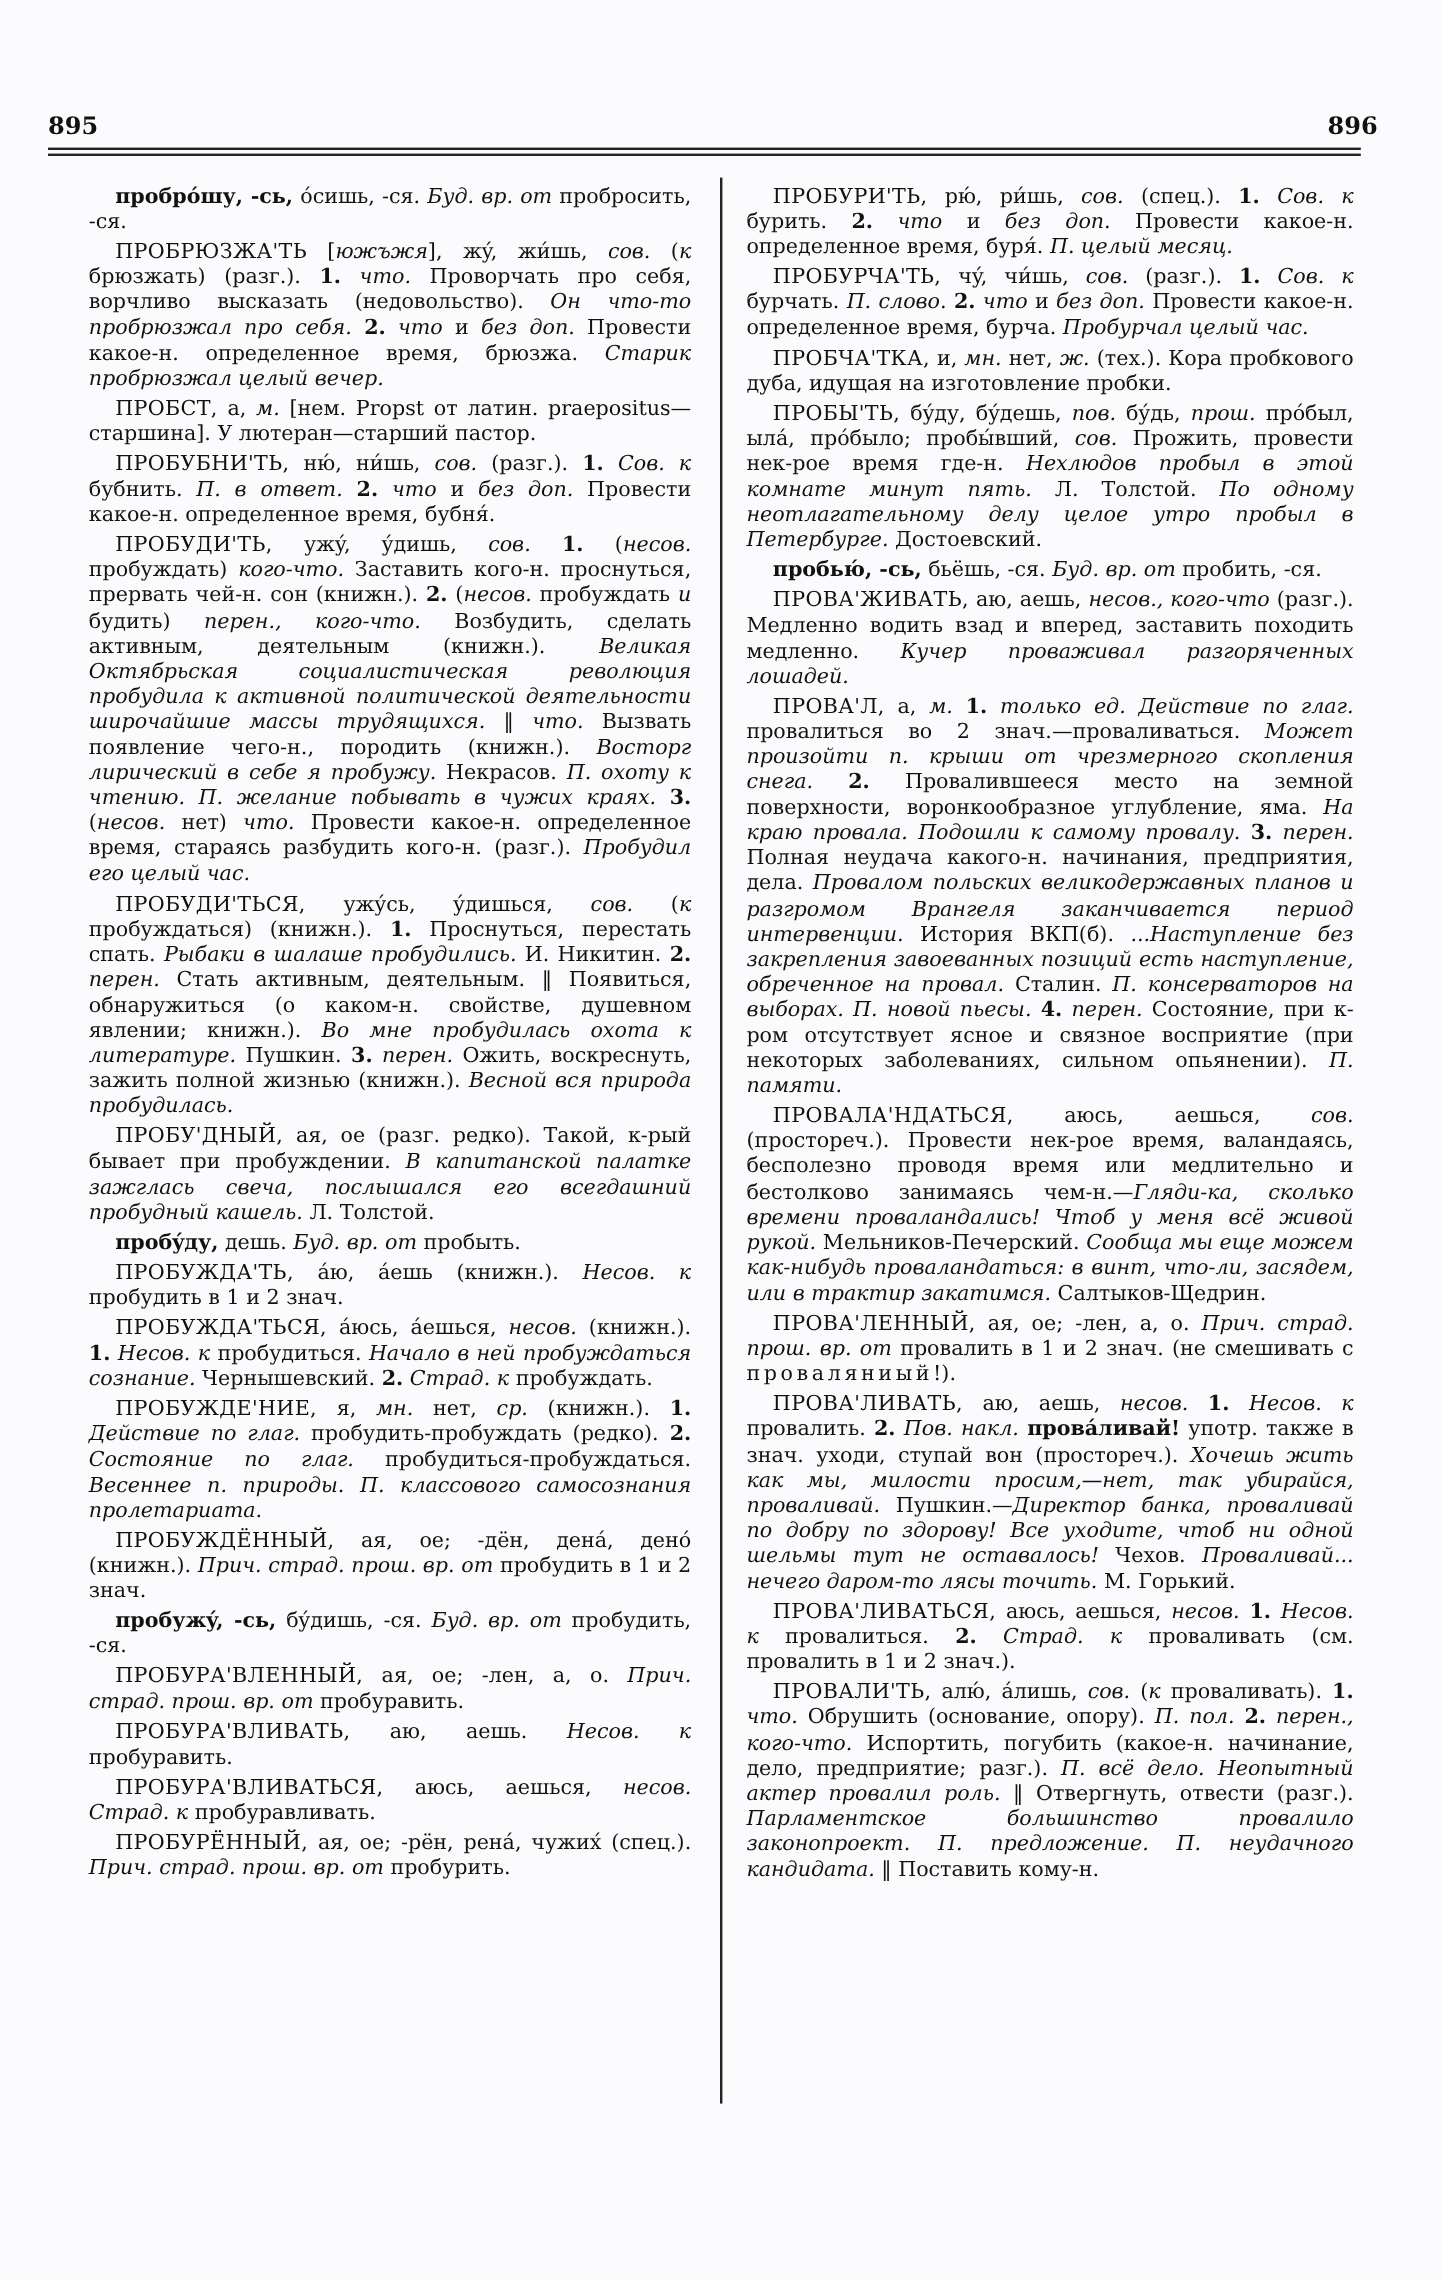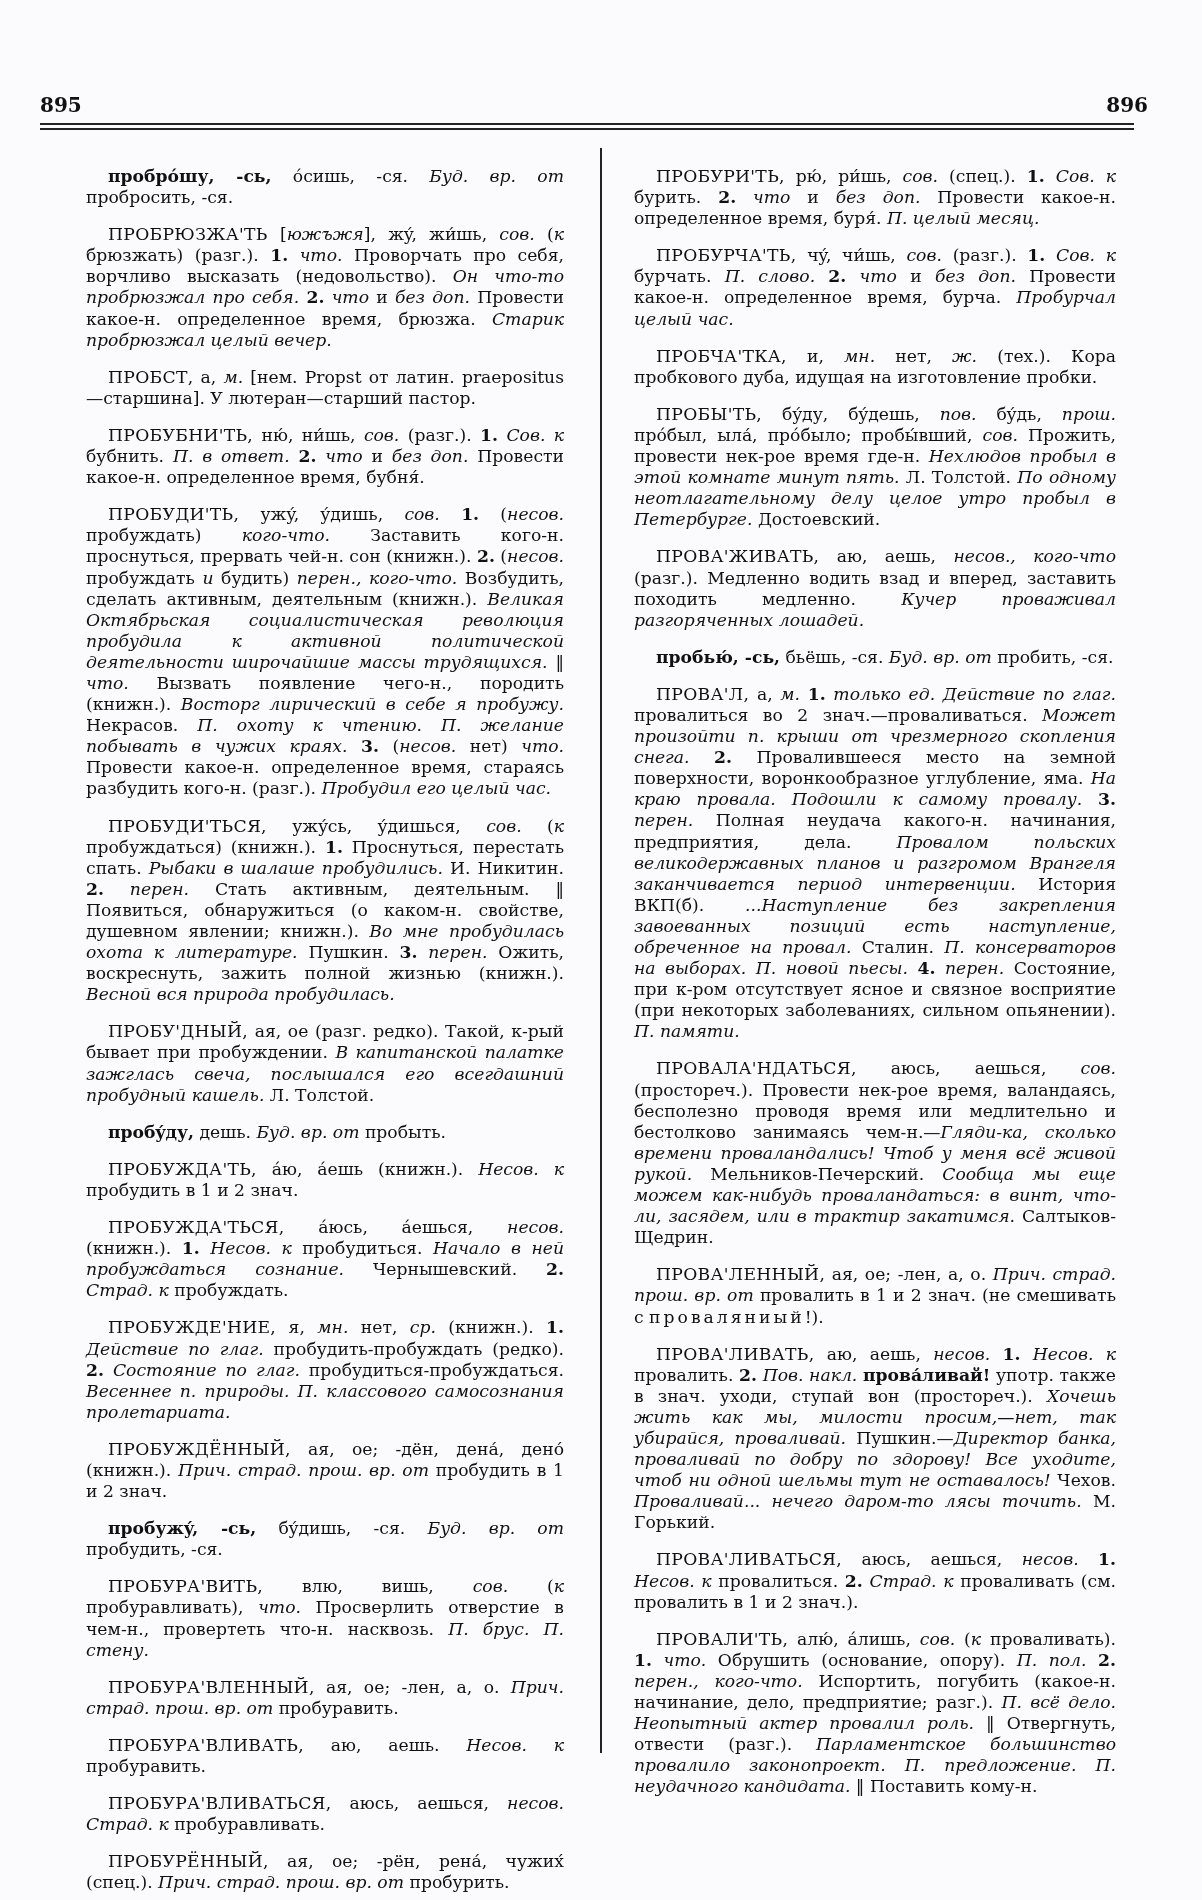--- a/index.html
+++ b/index.html
@@ -12,21 +12,21 @@
   .pnum { position:absolute; top:0; font-weight:bold; font-size:20px; font-family:"DejaVu Serif",serif; }
   .pnum.left { left:0; }
   .pnum.right { right:-8px; }
   .running { position:absolute; left:0; right:0; text-align:center; top:4px; font-weight:bold; font-size:16px; letter-spacing:0.5px; }
   .rule-top { position:absolute; top:123px; left:40px; width:1094px; height:2px; background:#222; }
   .rule-top2 { position:absolute; top:128px; left:40px; width:1094px; height:2px; background:#222; }
   .col { position:absolute; top:150px; font-size:17.2px; line-height:21.1px; text-align:justify; hyphens:none; }
   .col.left { left:70px; width:510px; }
   .col.right { left:618px; width:514px; }
   .vrule { position:absolute; left:600px; top:148px; width:2px; height:1605px; background:#222; }
-  .entry { margin:16px; text-indent:22px; }
+  .entry { margin:4px; text-indent:22px; }
   .hw { font-weight:normal; letter-spacing:0.3px; }
   .hw-small { font-weight:bold; }
   i { font-style:italic; }
   .sp { letter-spacing:3px; }
 </style>
 </head>
 <body>
 
 <div class="page">
   <div class="header">
@@ -43,34 +43,33 @@
       <p class="entry"><span class="hw">ПРОБУБНИ'ТЬ,</span><span> ню́, ни́шь, </span><i>сов.</i><span> (разг.). </span><b>1.</b><span> </span><i>Сов. к</i><span> бубнить. </span><i>П. в ответ.</i><span> </span><b>2.</b><span> </span><i>что</i><span> и </span><i>без доп.</i><span> Провести какое-н. определенное время, бубня́.</span></p>
       <p class="entry"><span class="hw">ПРОБУДИ'ТЬ,</span><span> ужý, ýдишь, </span><i>сов.</i><span> </span><b>1.</b><span> (</span><i>несов.</i><span> пробуждать) </span><i>кого-что.</i><span> Заставить кого-н. проснуться, прервать чей-н. сон (книжн.). </span><b>2.</b><span> (</span><i>несов.</i><span> пробуждать </span><i>и</i><span> будить) </span><i>перен., кого-что.</i><span> Возбудить, сделать активным, деятельным (книжн.). </span><i>Великая Октябрьская социалистическая революция пробудила к активной политической деятельности широчайшие массы трудящихся.</i><span> ‖ </span><i>что.</i><span> Вызвать появление чего-н., породить (книжн.). </span><i>Восторг лирический в себе я пробужу.</i><span> Некрасов. </span><i>П. охоту к чтению. П. желание побывать в чужих краях.</i><span> </span><b>3.</b><span> (</span><i>несов.</i><span> нет) </span><i>что.</i><span> Провести какое-н. определенное время, стараясь разбудить кого-н. (разг.). </span><i>Пробудил его целый час.</i></p>
       <p class="entry"><span class="hw">ПРОБУДИ'ТЬСЯ,</span><span> ужýсь, ýдишься, </span><i>сов.</i><span> (</span><i>к</i><span> пробуждаться) (книжн.). </span><b>1.</b><span> Проснуться, перестать спать. </span><i>Рыбаки в шалаше пробудились.</i><span> И. Никитин. </span><b>2.</b><span> </span><i>перен.</i><span> Стать активным, деятельным. ‖ Появиться, обнаружиться (о каком-н. свойстве, душевном явлении; книжн.). </span><i>Во мне пробудилась охота к литературе.</i><span> Пушкин. </span><b>3.</b><span> </span><i>перен.</i><span> Ожить, воскреснуть, зажить полной жизнью (книжн.). </span><i>Весной вся природа пробудилась.</i></p>
       <p class="entry"><span class="hw">ПРОБУ'ДНЫЙ,</span><span> ая, ое (разг. редко). Такой, к-рый бывает при пробуждении. </span><i>В капитанской палатке зажглась свеча, послышался его всегдашний пробудный кашель.</i><span> Л. Толстой.</span></p>
       <p class="entry"><span class="hw-small">пробýду,</span><span> дешь. </span><i>Буд. вр. от</i><span> пробыть.</span></p>
       <p class="entry"><span class="hw">ПРОБУЖДА'ТЬ,</span><span> áю, áешь (книжн.). </span><i>Несов. к</i><span> пробудить в 1 и 2 знач.</span></p>
       <p class="entry"><span class="hw">ПРОБУЖДА'ТЬСЯ,</span><span> áюсь, áешься, </span><i>несов.</i><span> (книжн.). </span><b>1.</b><span> </span><i>Несов. к</i><span> пробудиться. </span><i>Начало в ней пробуждаться сознание.</i><span> Чернышевский. </span><b>2.</b><span> </span><i>Страд. к</i><span> пробуждать.</span></p>
       <p class="entry"><span class="hw">ПРОБУЖДЕ'НИЕ,</span><span> я, </span><i>мн.</i><span> нет, </span><i>ср.</i><span> (книжн.). </span><b>1.</b><span> </span><i>Действие по глаг.</i><span> пробудить-пробуждать (редко). </span><b>2.</b><span> </span><i>Состояние по глаг.</i><span> пробудиться-пробуждаться. </span><i>Весеннее п. природы. П. классового самосознания пролетариата.</i></p>
       <p class="entry"><span class="hw">ПРОБУЖДЁННЫЙ,</span><span> ая, ое; -дён, дена́, дено́ (книжн.). </span><i>Прич. страд. прош. вр. от</i><span> пробудить в 1 и 2 знач.</span></p>
       <p class="entry"><span class="hw-small">пробужý, -сь,</span><span> бýдишь, -ся. </span><i>Буд. вр. от</i><span> пробудить, -ся.</span></p>
-      <p class="entry"><span class="hw">ПРОБУРА'ВИТЬ,</span><span> влю, вишь, </span><i>сов.</i><span> (</span><i>к</i><span> пробуравливать), </span><i>что.</i><span> Просверлить отверстие в чем-н., провертеть что-н. насквозь. </span><i>П. брус. П. стену.</i></p>
       <p class="entry"><span class="hw">ПРОБУРА'ВЛЕННЫЙ,</span><span> ая, ое; -лен, а, о. </span><i>Прич. страд. прош. вр. от</i><span> пробуравить.</span></p>
       <p class="entry"><span class="hw">ПРОБУРА'ВЛИВАТЬ,</span><span> аю, аешь. </span><i>Несов. к</i><span> пробуравить.</span></p>
       <p class="entry"><span class="hw">ПРОБУРА'ВЛИВАТЬСЯ,</span><span> аюсь, аешься, </span><i>несов. Страд. к</i><span> пробуравливать.</span></p>
       <p class="entry"><span class="hw">ПРОБУРЁННЫЙ,</span><span> ая, ое; -рён, рена́, чужих́ (спец.). </span><i>Прич. страд. прош. вр. от</i><span> пробурить.</span></p>
     </div>
   <div class="vrule"></div>
   <div class="col right" id="col-right">
       <p class="entry"><span class="hw">ПРОБУРИ'ТЬ,</span><span> рю́, ри́шь, </span><i>сов.</i><span> (спец.). </span><b>1.</b><span> </span><i>Сов. к</i><span> бурить. </span><b>2.</b><span> </span><i>что</i><span> и </span><i>без доп.</i><span> Провести какое-н. определенное время, буря́. </span><i>П. целый месяц.</i></p>
       <p class="entry"><span class="hw">ПРОБУРЧА'ТЬ,</span><span> чý, чи́шь, </span><i>сов.</i><span> (разг.). </span><b>1.</b><span> </span><i>Сов. к</i><span> бурчать. </span><i>П. слово.</i><span> </span><b>2.</b><span> </span><i>что</i><span> и </span><i>без доп.</i><span> Провести какое-н. определенное время, бурча. </span><i>Пробурчал целый час.</i></p>
       <p class="entry"><span class="hw">ПРОБЧА'ТКА,</span><span> и, </span><i>мн.</i><span> нет, </span><i>ж.</i><span> (тех.). Кора пробкового дуба, идущая на изготовление пробки.</span></p>
       <p class="entry"><span class="hw">ПРОБЫ'ТЬ,</span><span> бýду, бýдешь, </span><i>пов.</i><span> бýдь, </span><i>прош.</i><span> прóбыл, ыла́, прóбыло; пробы́вший, </span><i>сов.</i><span> Прожить, провести нек-рое время где-н. </span><i>Нехлюдов пробыл в этой комнате минут пять.</i><span> Л. Толстой. </span><i>По одному неотлагательному делу целое утро пробыл в Петербурге.</i><span> Достоевский.</span></p>
+      <p class="entry"><span class="hw-small">пробью́, -сь,</span><span> бьёшь, -ся. </span><i>Буд. вр. от</i><span> пробить, -ся.</span></p>
       <p class="entry"><span class="hw">ПРОВА'ЖИВАТЬ,</span><span> аю, аешь, </span><i>несов., кого-что</i><span> (разг.). Медленно водить взад и вперед, заставить походить медленно. </span><i>Кучер проваживал разгоряченных лошадей.</i></p>
-      <p class="entry"><span class="hw-small">пробью́, -сь,</span><span> бьёшь, -ся. </span><i>Буд. вр. от</i><span> пробить, -ся.</span></p>
       <p class="entry"><span class="hw">ПРОВА'Л,</span><span> а, </span><i>м.</i><span> </span><b>1.</b><span> </span><i>только ед. Действие по глаг.</i><span> провалиться во 2 знач.—проваливаться. </span><i>Может произойти п. крыши от чрезмерного скопления снега.</i><span> </span><b>2.</b><span> Провалившееся место на земной поверхности, воронкообразное углубление, яма. </span><i>На краю провала. Подошли к самому провалу.</i><span> </span><b>3.</b><span> </span><i>перен.</i><span> Полная неудача какого-н. начинания, предприятия, дела. </span><i>Провалом польских великодержавных планов и разгромом Врангеля заканчивается период интервенции.</i><span> История ВКП(б). </span><i>...Наступление без закрепления завоеванных позиций есть наступление, обреченное на провал.</i><span> Сталин. </span><i>П. консерваторов на выборах. П. новой пьесы.</i><span> </span><b>4.</b><span> </span><i>перен.</i><span> Состояние, при к-ром отсутствует ясное и связное восприятие (при некоторых заболеваниях, сильном опьянении). </span><i>П. памяти.</i></p>
       <p class="entry"><span class="hw">ПРОВАЛА'НДАТЬСЯ,</span><span> аюсь, аешься, </span><i>сов.</i><span> (простореч.). Провести нек-рое время, валандаясь, бесполезно проводя время или медлительно и бестолково занимаясь чем-н.—</span><i>Гляди-ка, сколько времени проваландались! Чтоб у меня всё живой рукой.</i><span> Мельников-Печерский. </span><i>Сообща мы еще можем как-нибудь проваландаться: в винт, что-ли, засядем, или в трактир закатимся.</i><span> Салтыков-Щедрин.</span></p>
       <p class="entry"><span class="hw">ПРОВА'ЛЕННЫЙ,</span><span> ая, ое; -лен, а, о. </span><i>Прич. страд. прош. вр. от</i><span> провалить в 1 и 2 знач. (не смешивать с </span><span class="sp">проваляниый</span><span>!).</span></p>
       <p class="entry"><span class="hw">ПРОВА'ЛИВАТЬ,</span><span> аю, аешь, </span><i>несов.</i><span> </span><b>1.</b><span> </span><i>Несов. к</i><span> провалить. </span><b>2.</b><span> </span><i>Пов. накл.</i><span> </span><b>прова́ливай!</b><span> употр. также в знач. уходи, ступай вон (простореч.). </span><i>Хочешь жить как мы, милости просим,—нет, так убирайся, проваливай.</i><span> Пушкин.—</span><i>Директор банка, проваливай по добру по здорову! Все уходите, чтоб ни одной шельмы тут не оставалось!</i><span> Чехов. </span><i>Проваливай... нечего даром-то лясы точить.</i><span> М. Горький.</span></p>
       <p class="entry"><span class="hw">ПРОВА'ЛИВАТЬСЯ,</span><span> аюсь, аешься, </span><i>несов.</i><span> </span><b>1.</b><span> </span><i>Несов. к</i><span> провалиться. </span><b>2.</b><span> </span><i>Страд. к</i><span> проваливать (см. провалить в 1 и 2 знач.).</span></p>
       <p class="entry"><span class="hw">ПРОВАЛИ'ТЬ,</span><span> алю́, áлишь, </span><i>сов.</i><span> (</span><i>к</i><span> проваливать). </span><b>1.</b><span> </span><i>что.</i><span> Обрушить (основание, опору). </span><i>П. пол.</i><span> </span><b>2.</b><span> </span><i>перен., кого-что.</i><span> Испортить, погубить (какое-н. начинание, дело, предприятие; разг.). </span><i>П. всё дело. Неопытный актер провалил роль.</i><span> ‖ Отвергнуть, отвести (разг.). </span><i>Парламентское большинство провалило законопроект. П. предложение. П. неудачного кандидата.</i><span> ‖ Поставить кому-н.</span></p>
     </div>
 </div>
 
 </body></html>

